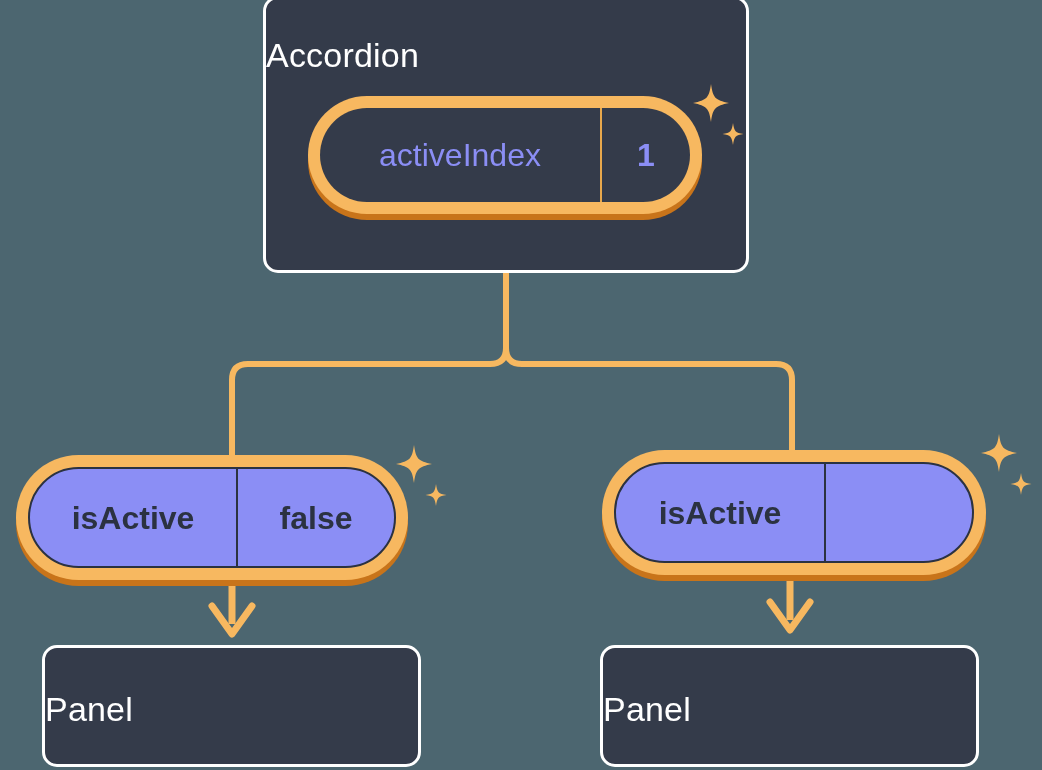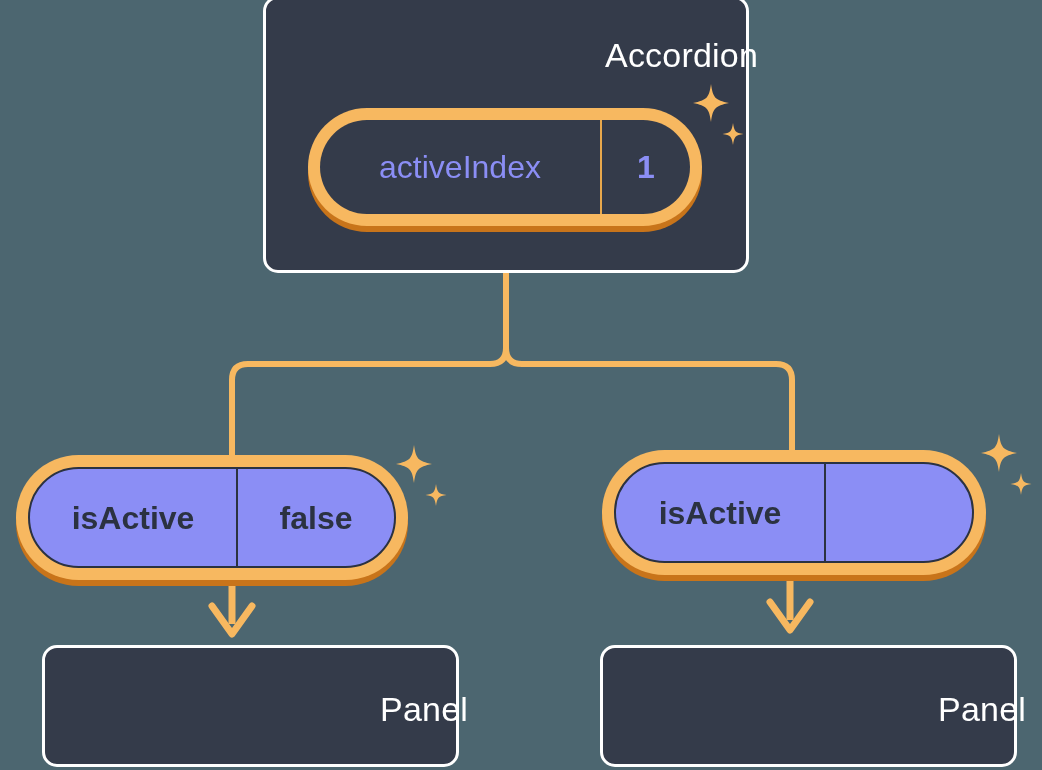--- a/index.html
+++ b/index.html
@@ -41,42 +41,41 @@
     border: 3px solid #ffffff;
     border-radius: 15px;
     box-sizing: border-box;
     z-index: 2;
   }
 
   .node-title {
     position: absolute;
     left: 0;
     width: 100%;
-    text-align: right;
+    text-align: left;
     color: #ffffff;
     font-size: 34px;
     font-weight: 400;
     letter-spacing: 0.2px;
     line-height: 1;
-    margin-left: 12px;
   }
 
   
   #accordion-box {
     left: 263px;
     top: -4px;
     width: 486px;
     height: 277px;
   }
   #accordion-title { top: 39px; }
 
   
   .panel-box {
     top: 645px;
-    width: 417px;
+    width: 379px;
     height: 122px;
   }
   #panel-left-box  { left: 42px; }
   #panel-right-box { left: 600px; }
   .panel-title { top: 44px; }
 
   
   .pill {
     position: absolute;
     box-sizing: border-box;
@@ -162,21 +161,20 @@
     font-weight: 700;
     text-align: right;
   }
 
   
   #pill-active-index {
     left: 308px;
     top: 96px;
     width: 394px;
     height: 118px;
-    margin-top: 12px;
   }
   #pill-active-index .pill-name  { flex: 0 0 282px; }
   #pill-active-index .pill-value { flex: 1 1 auto; }
 
   
   #pill-is-active-left {
     left: 16px;
     top: 455px;
     width: 392px;
     height: 125px;

